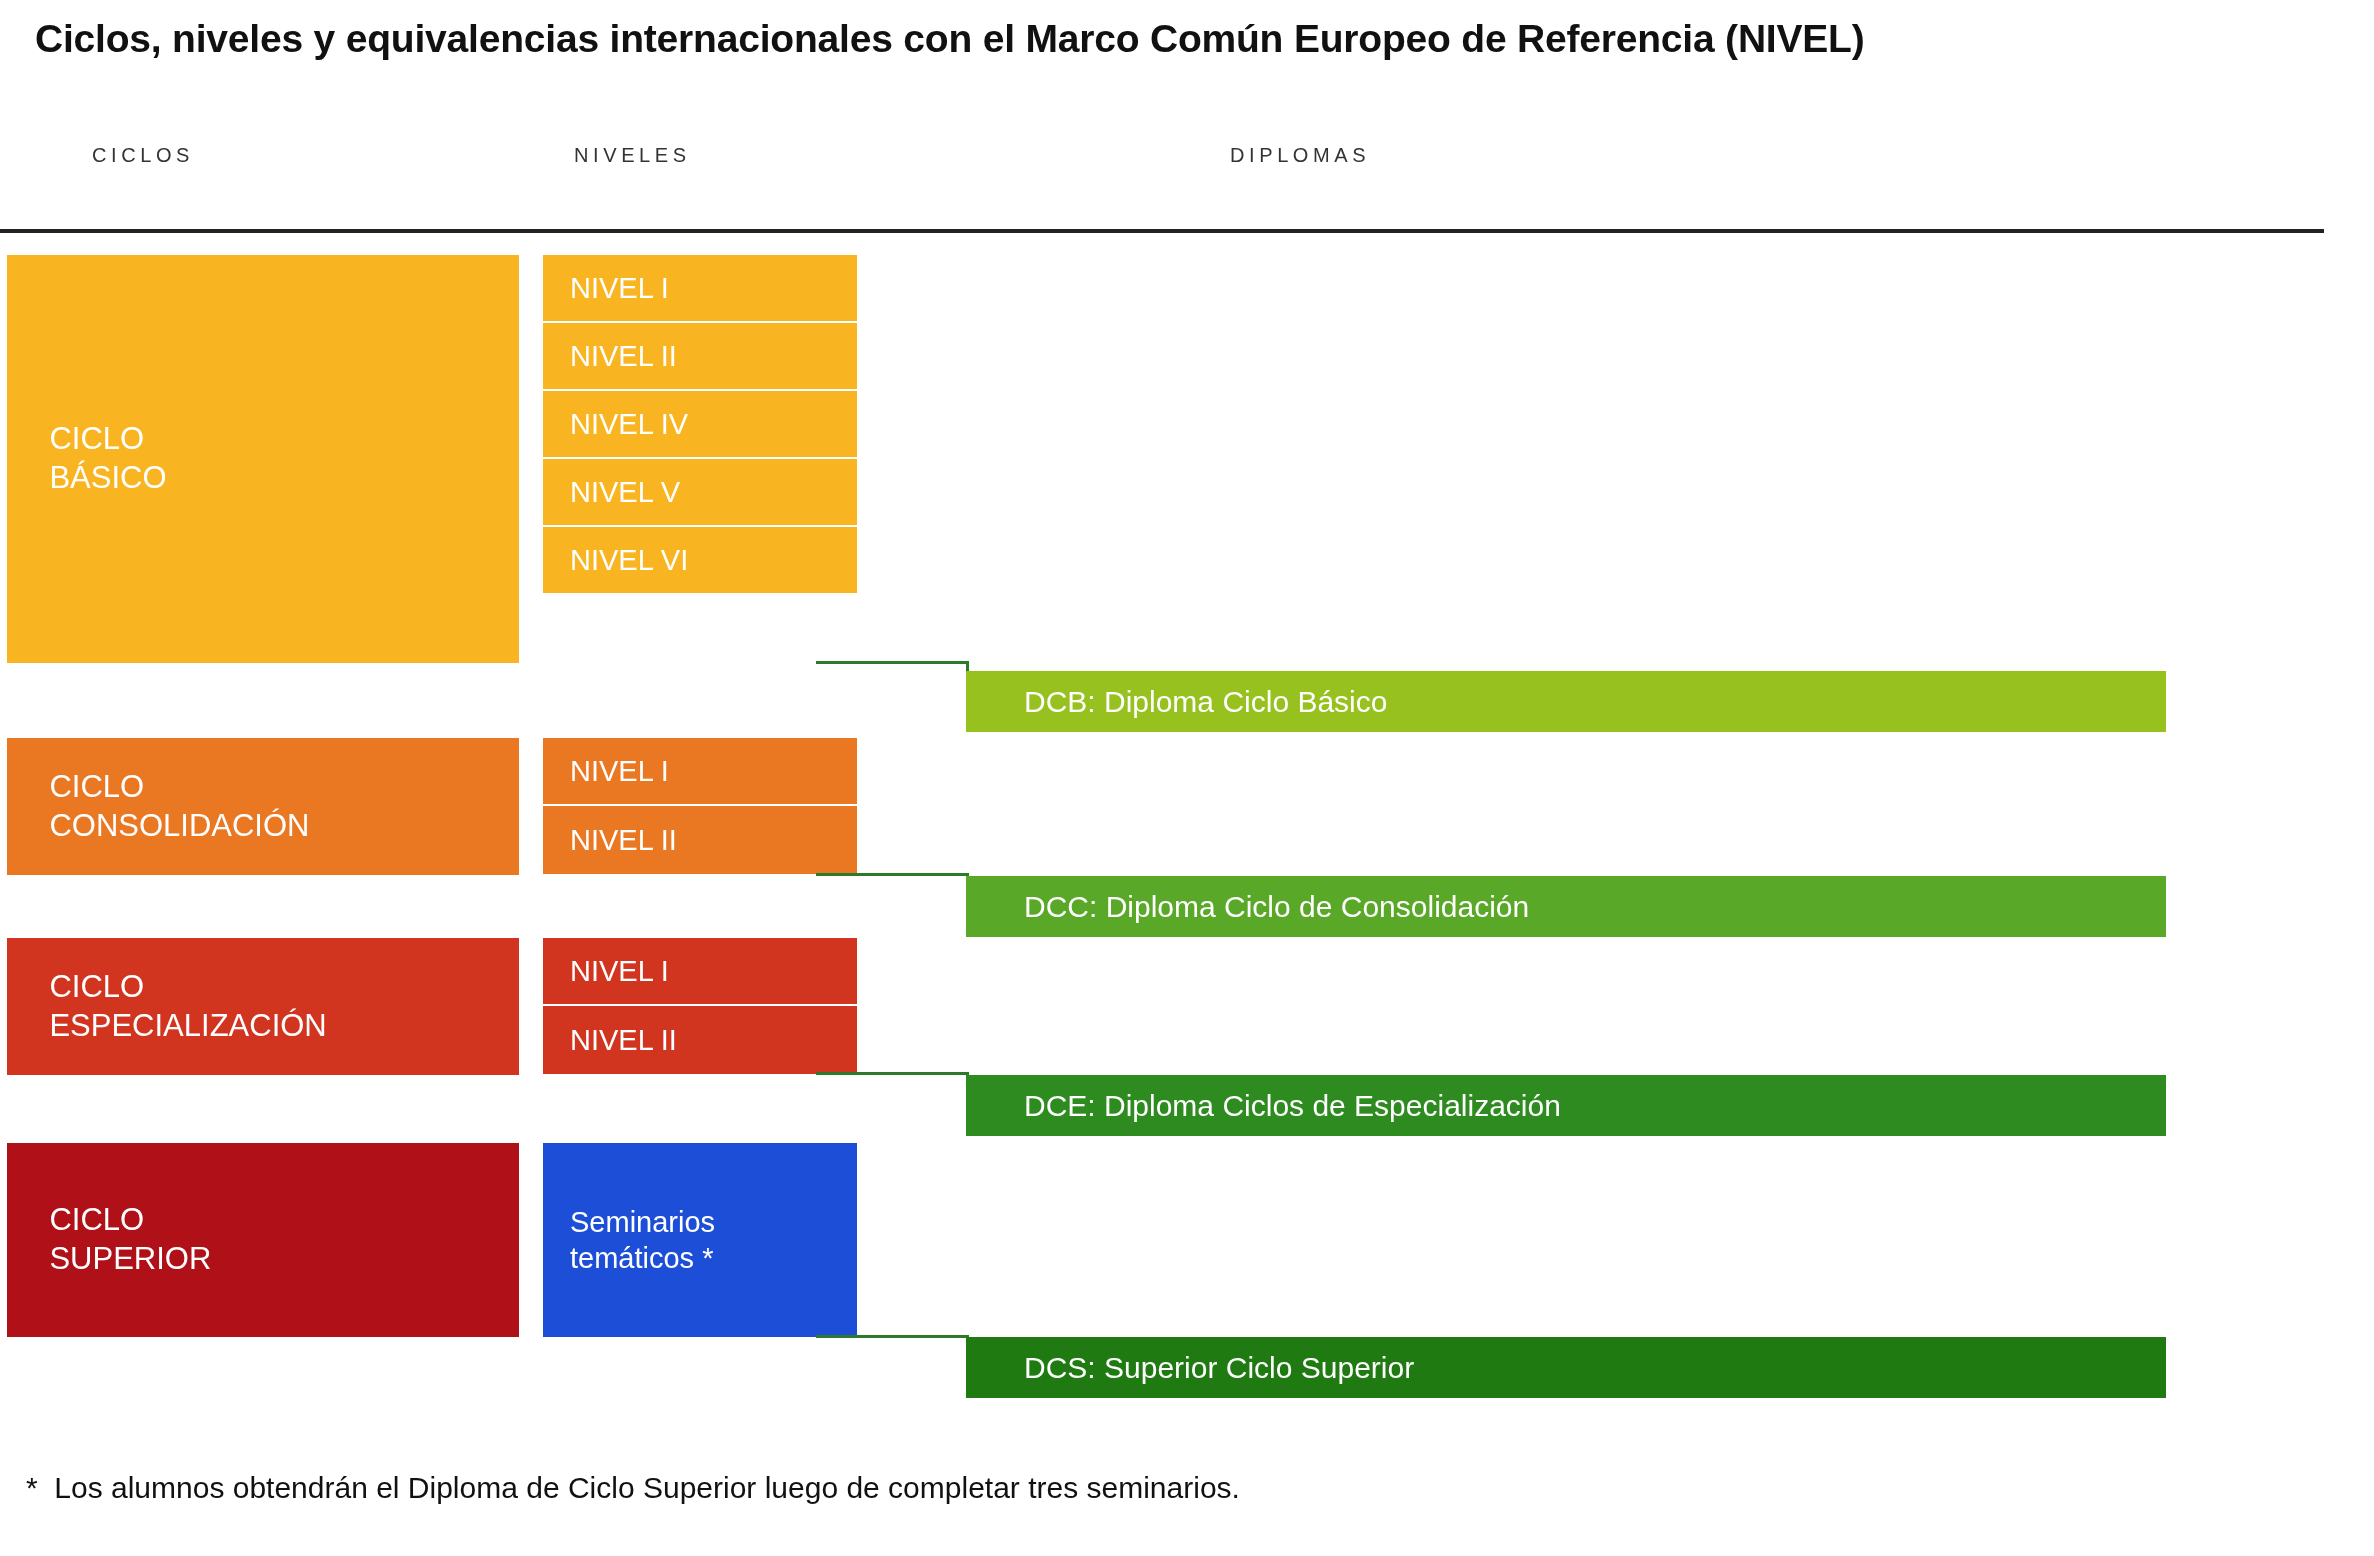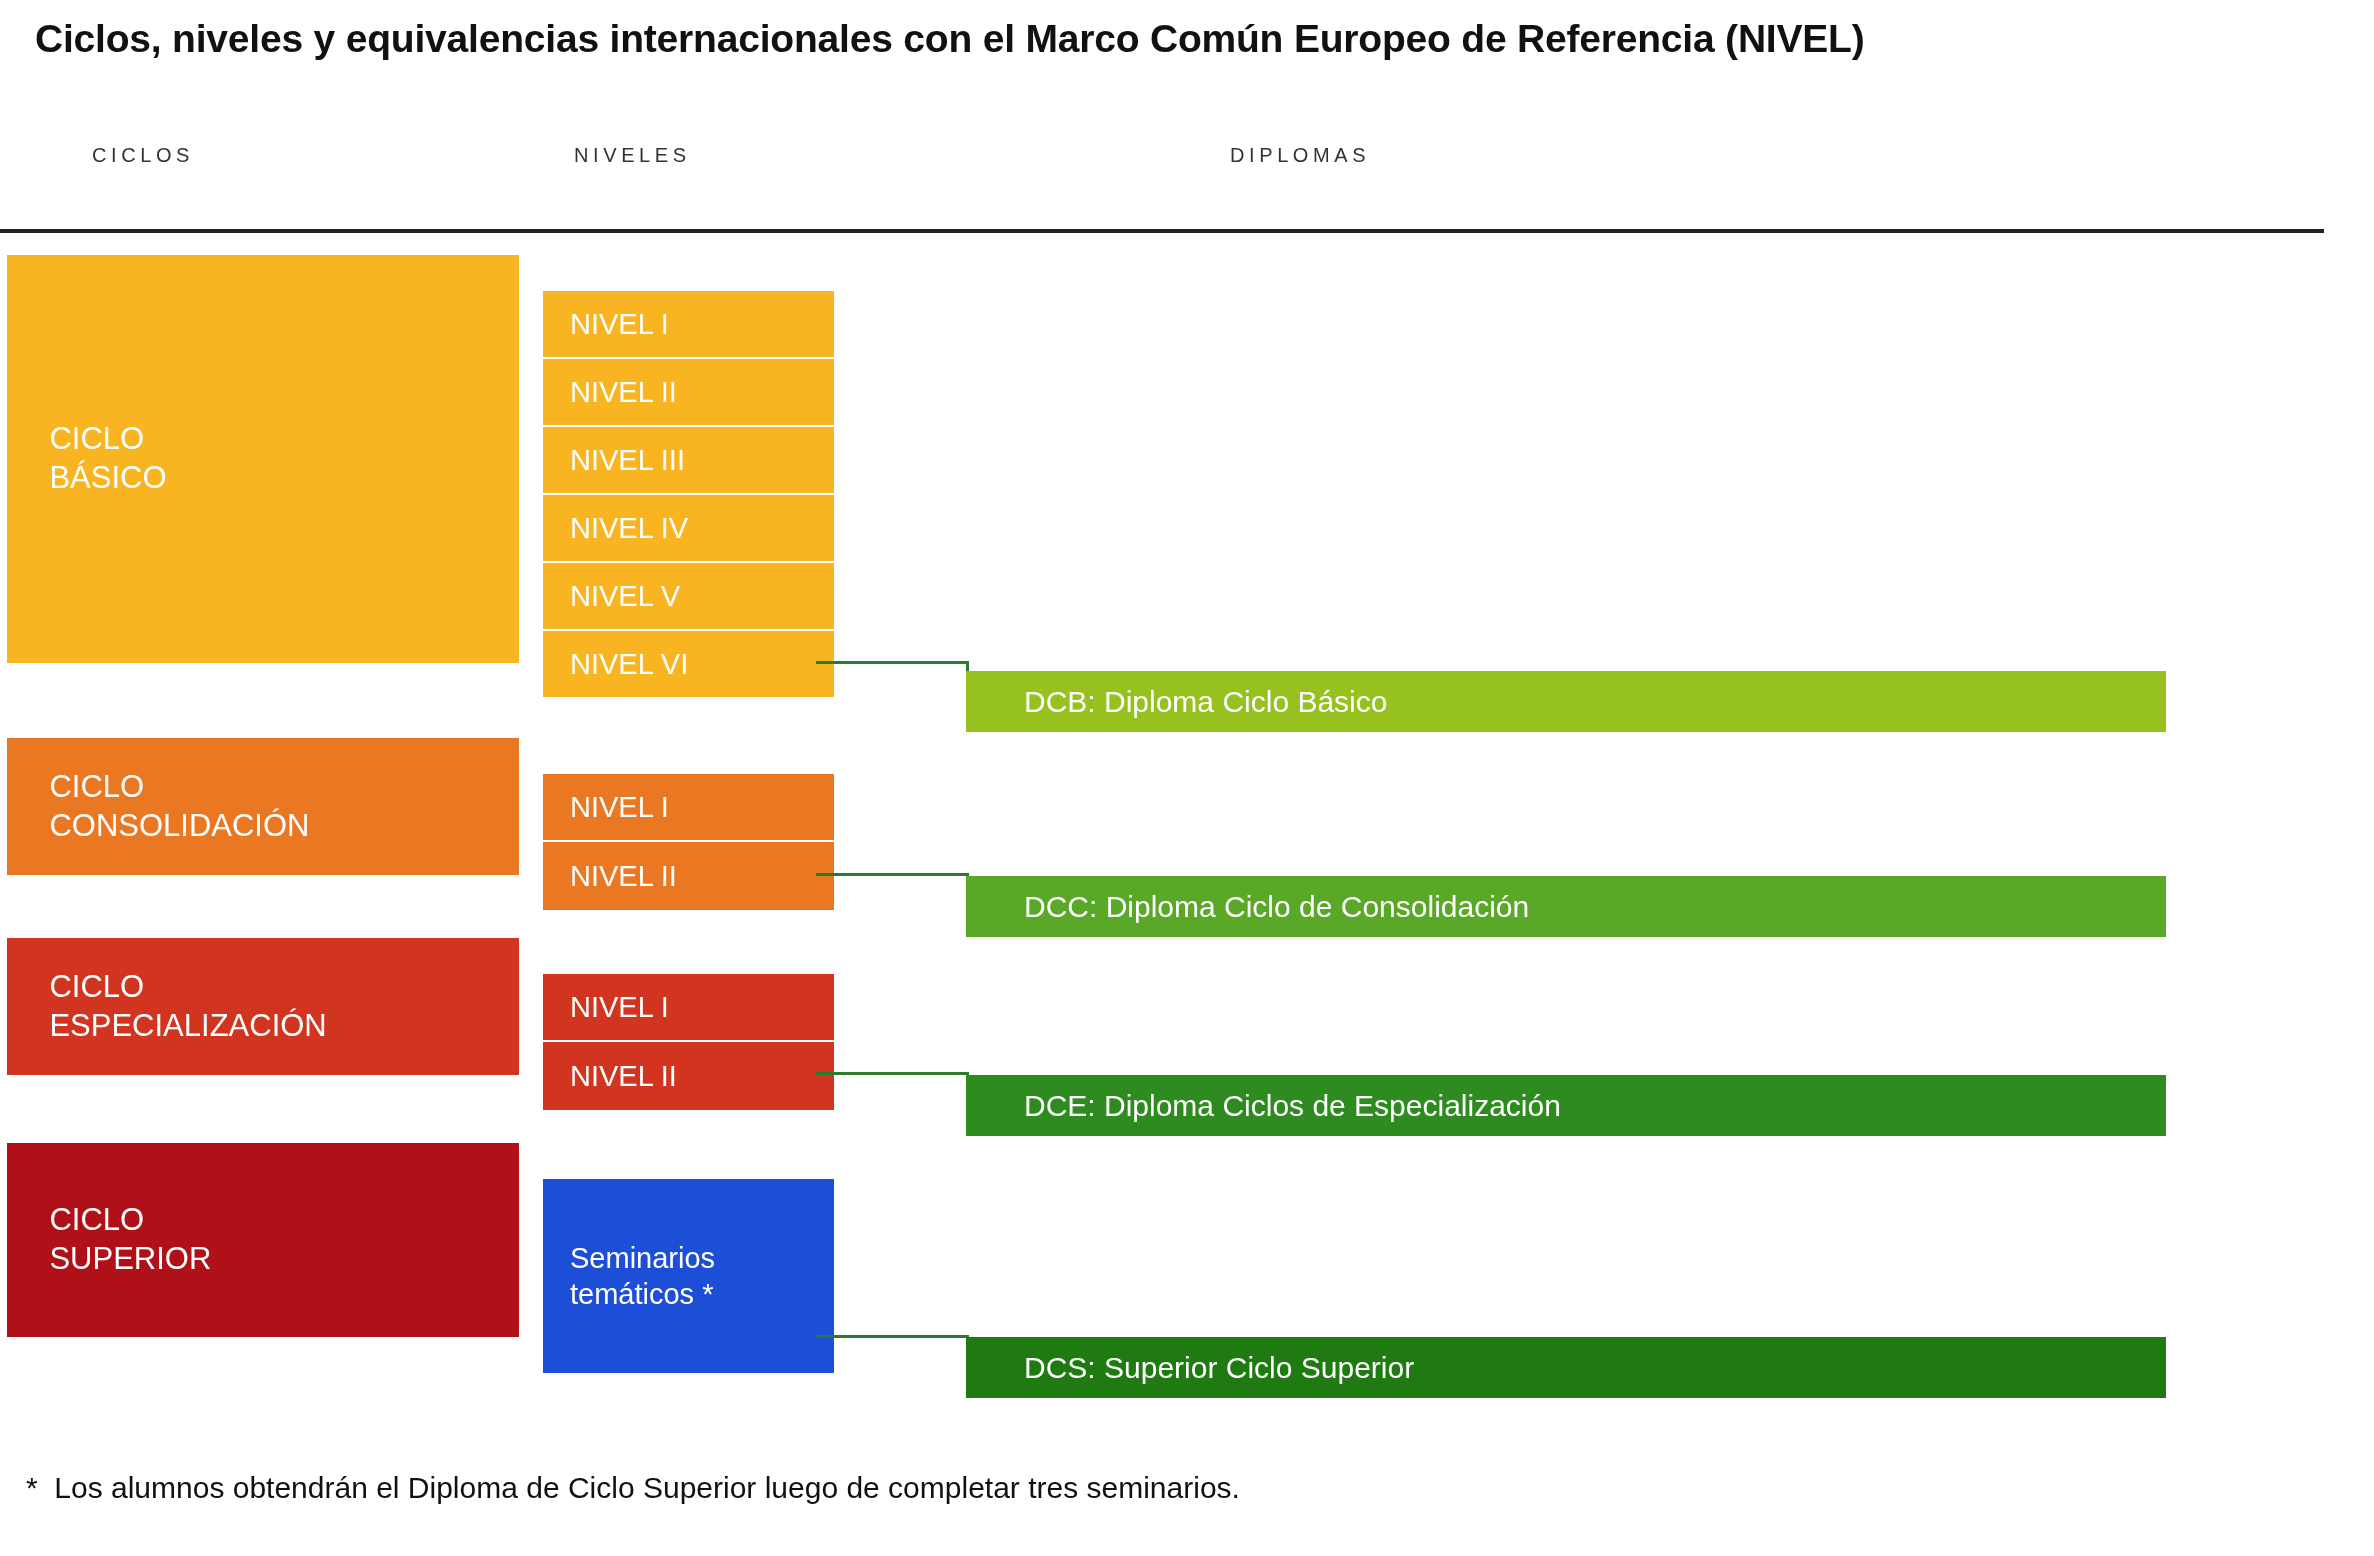--- a/index.html
+++ b/index.html
@@ -66,23 +66,22 @@
     width: 512px;
     padding-left: 42px;
     font-size: 31px;
     line-height: 1.25;
   }
   .cycle-box span { display: block; }
 
   .level-col {
     position: absolute;
     left: 543px;
-    width: 291px;
-    box-sizing: border-box;
-    margin-top: 36px;
+    width: 314px;
+    box-sizing: border-box;
   }
   .level-box {
     box-sizing: border-box;
     width: 100%;
     color: #ffffff;
     font-size: 29px;
     display: flex;
     align-items: center;
     padding-left: 27px;
     border-bottom: 2.8px solid #ffffff;
@@ -143,21 +142,20 @@
   <div class="box cycle-box" style="top:255px; height:408px; background:#f9b521;">
     <div>
       <span>CICLO</span>
       <span>BÁSICO</span>
     </div>
   </div>
 
   <div class="level-col" style="top:255px;">
     <div class="level-box" style="height:68px; background:#f9b521;">NIVEL I</div>
     <div class="level-box" style="height:68px; background:#f9b521;">NIVEL II</div>
-    <div class="level-box" style="height:68px; background:#f9b521;">NIVEL III</div>
     <div class="level-box" style="height:68px; background:#f9b521;">NIVEL IV</div>
     <div class="level-box" style="height:68px; background:#f9b521;">NIVEL V</div>
     <div class="level-box last" style="height:66px; background:#f9b521;">NIVEL VI</div>
   </div>
 
   <div class="connector conn-h" style="left:816px; top:661px; width:152px;"></div>
   <div class="connector conn-v" style="left:966px; top:661px; height:26px;"></div>
 
   <div class="diploma-box" style="top:671px; background:#96c11f;">DCB: Diploma Ciclo Básico</div>
 

